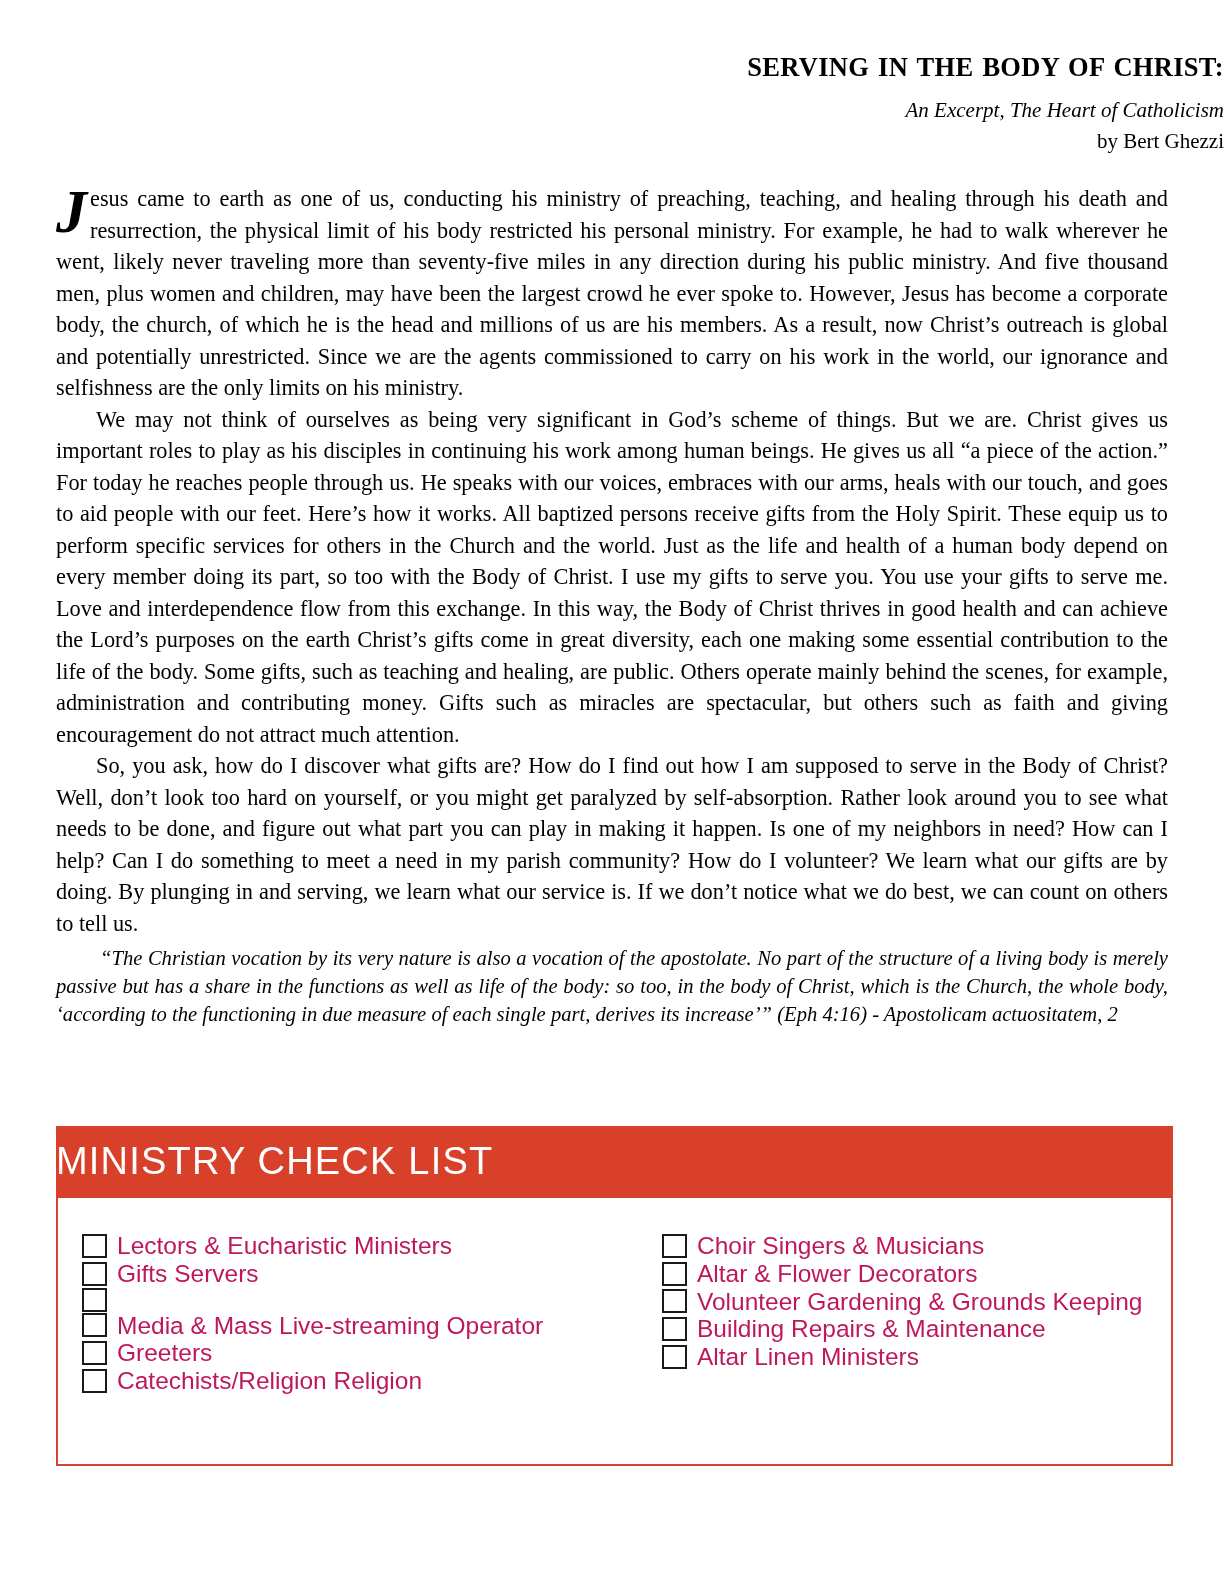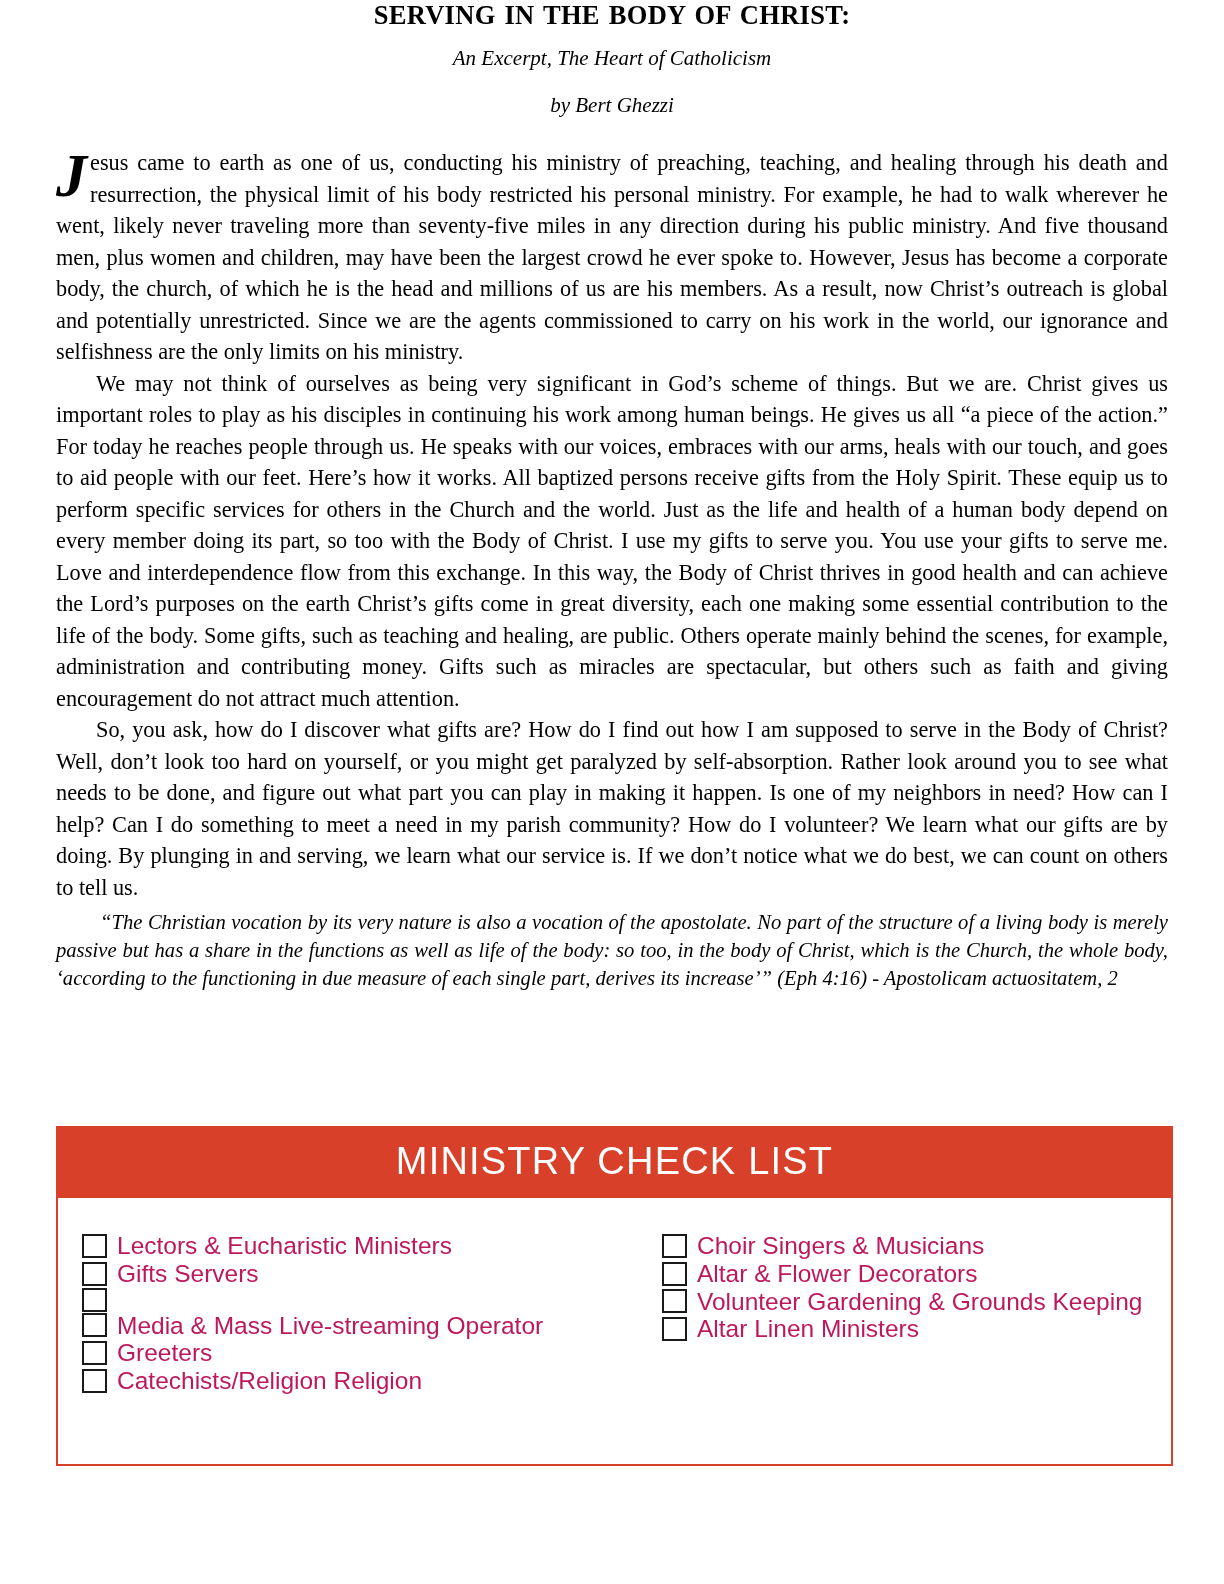--- a/index.html
+++ b/index.html
@@ -19,43 +19,43 @@
   .page {
     width: 1224px;
     height: 1584px;
     position: relative;
     box-sizing: border-box;
     padding: 0;
   }
 
   
   .header {
-    text-align: center;
+    padding-top: 52px;
+    text-align: right;
   }
   .doc-title {
     font-family: "Liberation Serif", "DejaVu Serif", serif;
     font-weight: bold;
     font-size: 26.5px;
     letter-spacing: 0.3px;
     line-height: 1.15;
     margin: 0;
     word-spacing: 2px;
   }
   .doc-subtitle {
     font-style: italic;
     font-size: 21px;
     line-height: 1.35;
     margin: 14px 0 0 0;
     font-family: "Liberation Serif", "DejaVu Serif", serif;
   }
   .doc-byline {
-    font-style: italic;
     font-size: 21px;
     line-height: 1.35;
-    margin: 18px 0 0 0;
+    margin: 2px 0 0 0;
     font-family: "Liberation Serif", "DejaVu Serif", serif;
   }
 
   
   .body-col {
     margin: 0 auto;
     width: 1112px;
     padding: 0 0 0 0;
   }
 
@@ -98,21 +98,21 @@
   
   .checklist-wrap {
     position: absolute;
     left: 56px;
     top: 1126px;
     width: 1117px;
   }
   .checklist-banner {
     background: #d8402a;
     color: #ffffff;
-    text-align: center;
+    text-align: left;
     font-family: "Liberation Sans", "DejaVu Sans", sans-serif;
     font-size: 38px;
     letter-spacing: 1.2px;
     line-height: 1;
     padding: 16px 0 18px 0;
     box-sizing: border-box;
   }
   .checklist-box {
     border: 2.5px solid #d8402a;
     border-top: none;
@@ -209,19 +209,23 @@
         <div class="check-item">
           <span class="checkbox"></span>
           <span class="check-label">Altar &amp; Flower Decorators</span>
         </div>
         <div class="check-item">
           <span class="checkbox"></span>
           <span class="check-label">Volunteer Gardening &amp; Grounds Keeping</span>
         </div>
         <div class="check-item">
           <span class="checkbox"></span>
+          <span class="check-label">Building Repairs &amp; Maintenance</span>
+        </div>
+        <div class="check-item">
+          <span class="checkbox"></span>
           <span class="check-label">Altar Linen Ministers</span>
         </div>
       </div>
     </div>
   </div>
 
 </div>
 
 </body></html>

